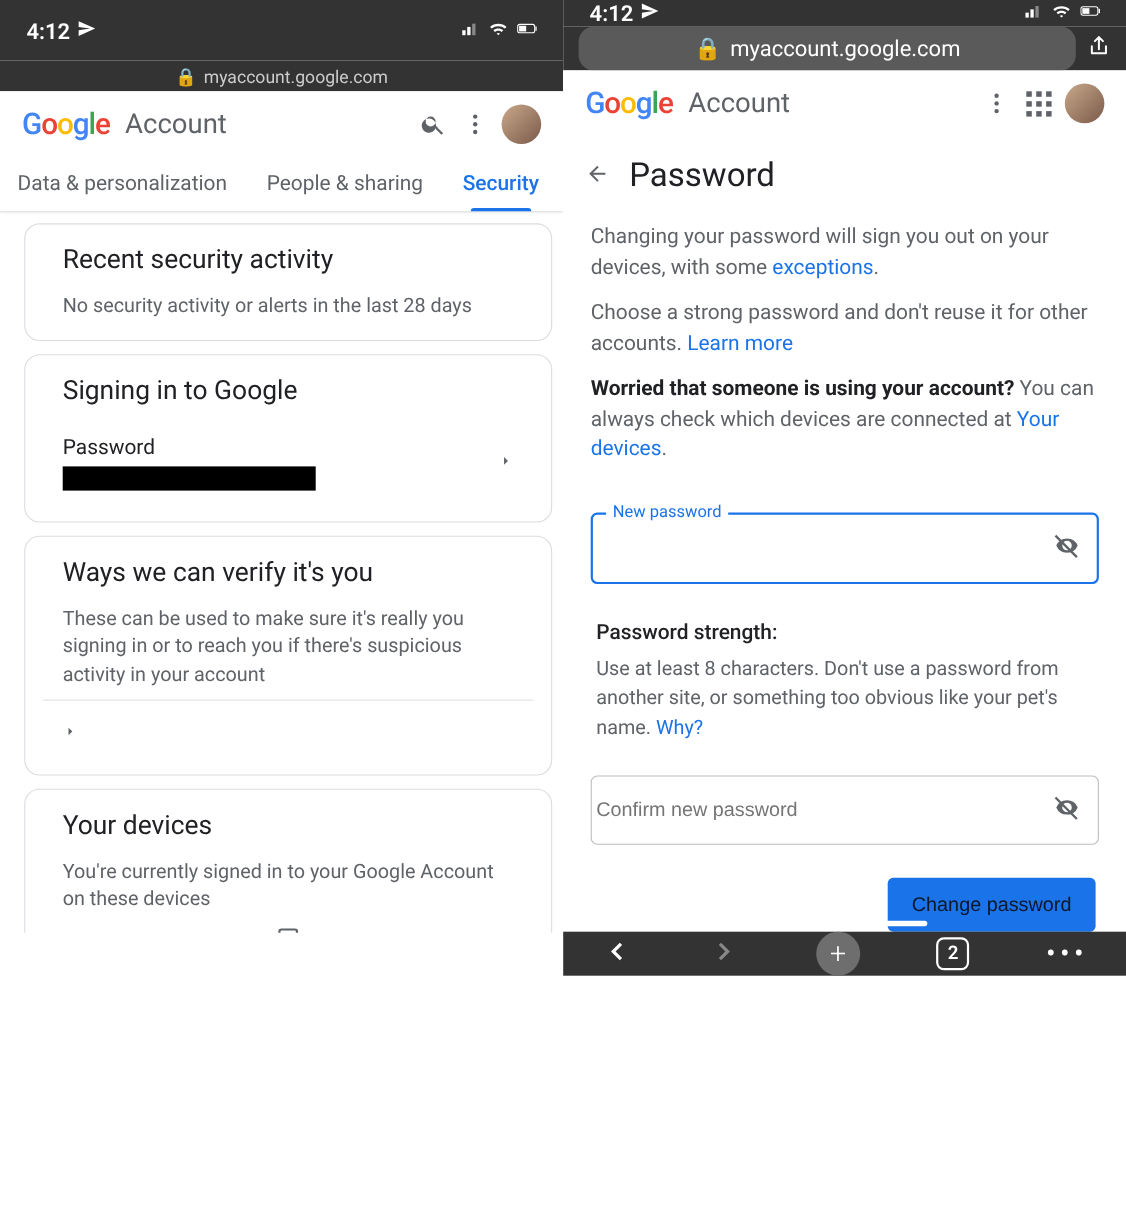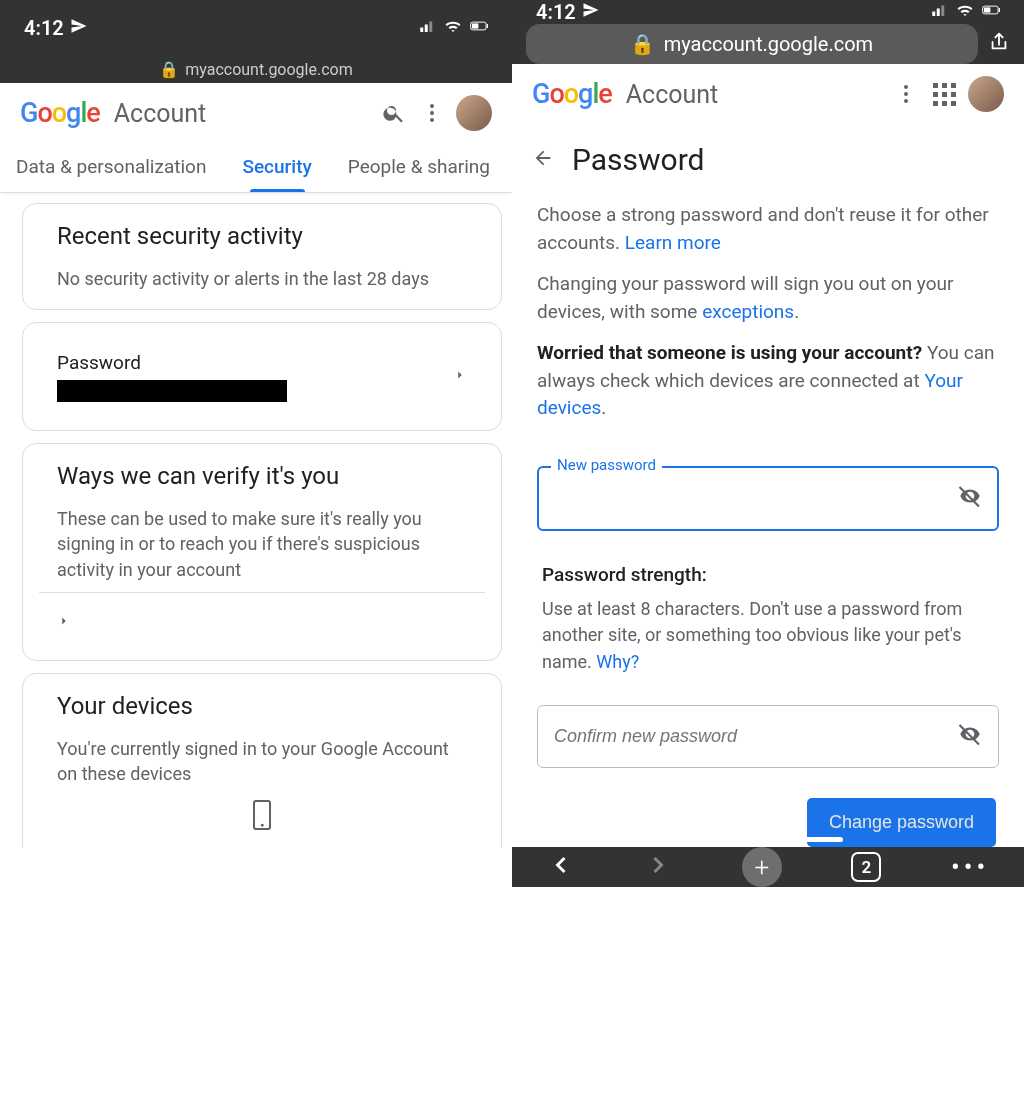--- a/index.html
+++ b/index.html
@@ -57,31 +57,31 @@
   
   .pane-head-row { display: flex; align-items: center; gap: 18px; padding: 18px 20px 10px 20px; }
   .back-arrow svg { width: 22px; height: 22px; fill: #5f6368; }
   .page-title { font-size: 30px; font-weight: 400; color: #202124; }
   .body-text { padding: 0 25px; font-size: 19px; color: #5f6368; line-height: 1.45; }
   .body-text p { margin: 14px 0; }
   .link { color: #1a73e8; }
   .bold { color: #202124; font-weight: 700; }
 
   .input-wrap { margin: 30px 25px 0 25px; position: relative; }
-  .input-box { width: 100%; border: 2px solid #1a73e8; border-radius: 6px; padding: 20px 55px 20px 16px; font-size: 18px; font-style: italic; }
+  .input-box { width: 100%; border: 2px solid #1a73e8; border-radius: 6px; padding: 20px 55px 20px 4px; font-size: 18px; }
   .input-box.plain { border: 1px solid #bdbdbd; }
   .input-label-float { position: absolute; top: -10px; left: 14px; background: #fff; padding: 0 6px; color: #1a73e8; font-size: 15px; }
   .eye { position: absolute; right: 16px; top: 50%; transform: translateY(-50%); color: #5f6368; }
   .eye svg { width: 26px; height: 26px; fill: #5f6368; }
 
   .strength { padding: 30px 30px 0 30px; font-size: 18px; color: #5f6368; line-height: 1.45; }
   .strength .st-title { color: #202124; font-weight: 500; margin-bottom: 8px; font-size: 19px; }
 
   .change-btn-wrap { display: flex; justify-content: flex-end; padding: 30px 28px 0 0; }
-  .change-btn { background: #1a73e8; color: #e5e5e5; border: none; border-radius: 5px; padding: 14px 22px; font-size: 18px; font-weight: 500; }
+  .change-btn { background: #1a73e8; color: #0f172a; border: none; border-radius: 5px; padding: 14px 22px; font-size: 18px; font-weight: 500; }
 
   .bottom-toolbar { background: #333333; height: 95px; display: flex; justify-content: space-around; align-items: center; margin-top: auto; }
   .tb-icon svg { width: 28px; height: 28px; stroke: #d0d0d0; fill: none; stroke-width: 2.5; }
   .plus-circle { width: 40px; height: 40px; border-radius: 50%; background: #6e6e6e; display: flex; align-items: center; justify-content: center; color: #fff; font-size: 26px; font-weight: 300; }
   .tabcount { width: 30px; height: 30px; border: 2.5px solid #fff; border-radius: 7px; display: flex; align-items: center; justify-content: center; color: #fff; font-size: 17px; font-weight: 600; }
   .dots { color: #fff; font-size: 26px; letter-spacing: 4px; }
   .home-ind { position: absolute; bottom: 6px; left: 50%; transform: translateX(-50%); width: 150px; height: 5px; background: #fff; border-radius: 3px; }
   .apps-grid { display:grid; grid-template-columns:repeat(3,5px); grid-template-rows:repeat(3,5px); gap:4px; }
   .apps-grid span { background:#5f6368; width:5px; height:5px; }
 </style>
@@ -131,31 +131,32 @@
           <circle cx="12" cy="5" r="2"></circle>
           <circle cx="12" cy="12" r="2"></circle>
           <circle cx="12" cy="19" r="2"></circle>
         </svg>
       </div>
     <div class="avatar"></div>
   </div>
 
   <div class="tabs">
     <div class="tab" style="margin-left:-28px">Data &amp; personalization</div>
+    <div class="tab">People &amp; sharing</div>
     <div class="tab active">Security</div>
-    <div class="tab">People &amp; sharing</div>
   </div>
 
   <div class="content">
     <div class="card">
       <h2>Recent security activity</h2>
       <div class="sub">No security activity or alerts in the last 28 days</div>
     </div>
 
     <div class="card">
+      <h2>Signing in to Google</h2>
       <div class="row">
         <div class="labels">
           <div class="title">Password</div>
           <div class="redacted"></div>
         </div>
         <div class="chev"><svg viewBox="0 0 24 24">
               <path d="M9 6l6 6-6 6z"></path>
             </svg></div>
       </div>
     </div>
@@ -251,22 +252,22 @@
   </div>
 
   <div class="pane-head-row">
     <div class="back-arrow"><svg viewBox="0 0 24 24">
           <path d="M20 11H7.8l5.6-5.6L12 4l-8 8 8 8 1.4-1.4L7.8 13H20z"></path>
         </svg></div>
     <div class="page-title">Password</div>
   </div>
 
   <div class="body-text">
+    <p><span>Changing your password will sign you out on your devices, with some </span><span class="link">exceptions</span>.</p>
     <p><span>Choose a strong password and don't reuse it for other accounts. </span><span class="link">Learn more</span></p>
-    <p><span>Changing your password will sign you out on your devices, with some </span><span class="link">exceptions</span>.</p>
     <p><span class="bold">Worried that someone is using your account? </span><span>You can always check which devices are connected at </span><span class="link">Your devices</span>.</p>
   </div>
 
   <div class="input-wrap">
     <div class="input-label-float">New password</div>
     <input class="input-box" type="password" style="">
     <div class="eye"><svg viewBox="0 0 24 24">
           <path d="M12 6a9.8 9.8 0 0 1 9 6 9.8 9.8 0 0 1-9 6 9.8 9.8 0 0 1-9-6 9.8 9.8 0 0 1 9-6m0 2a4 4 0 1 0 4 4 4 4 0 0 0-4-4M3 3l18 18-1.4 1.4L1.6 4.4z"></path>
         </svg></div>
   </div>

